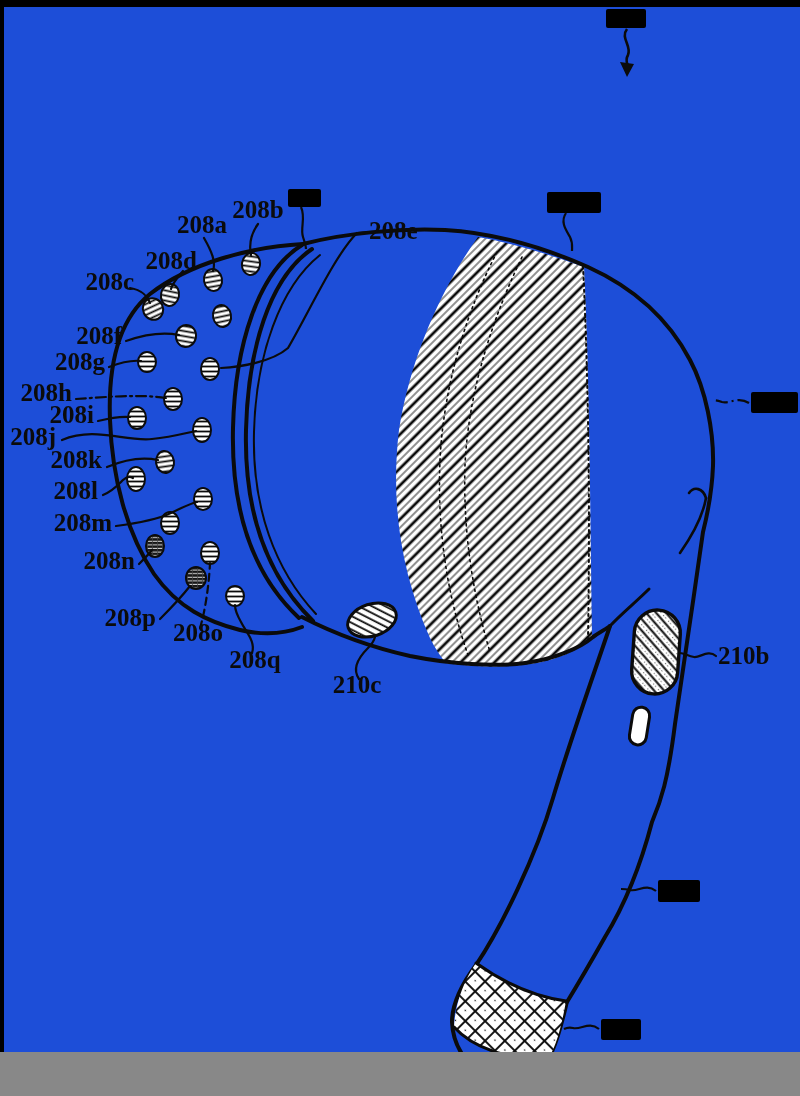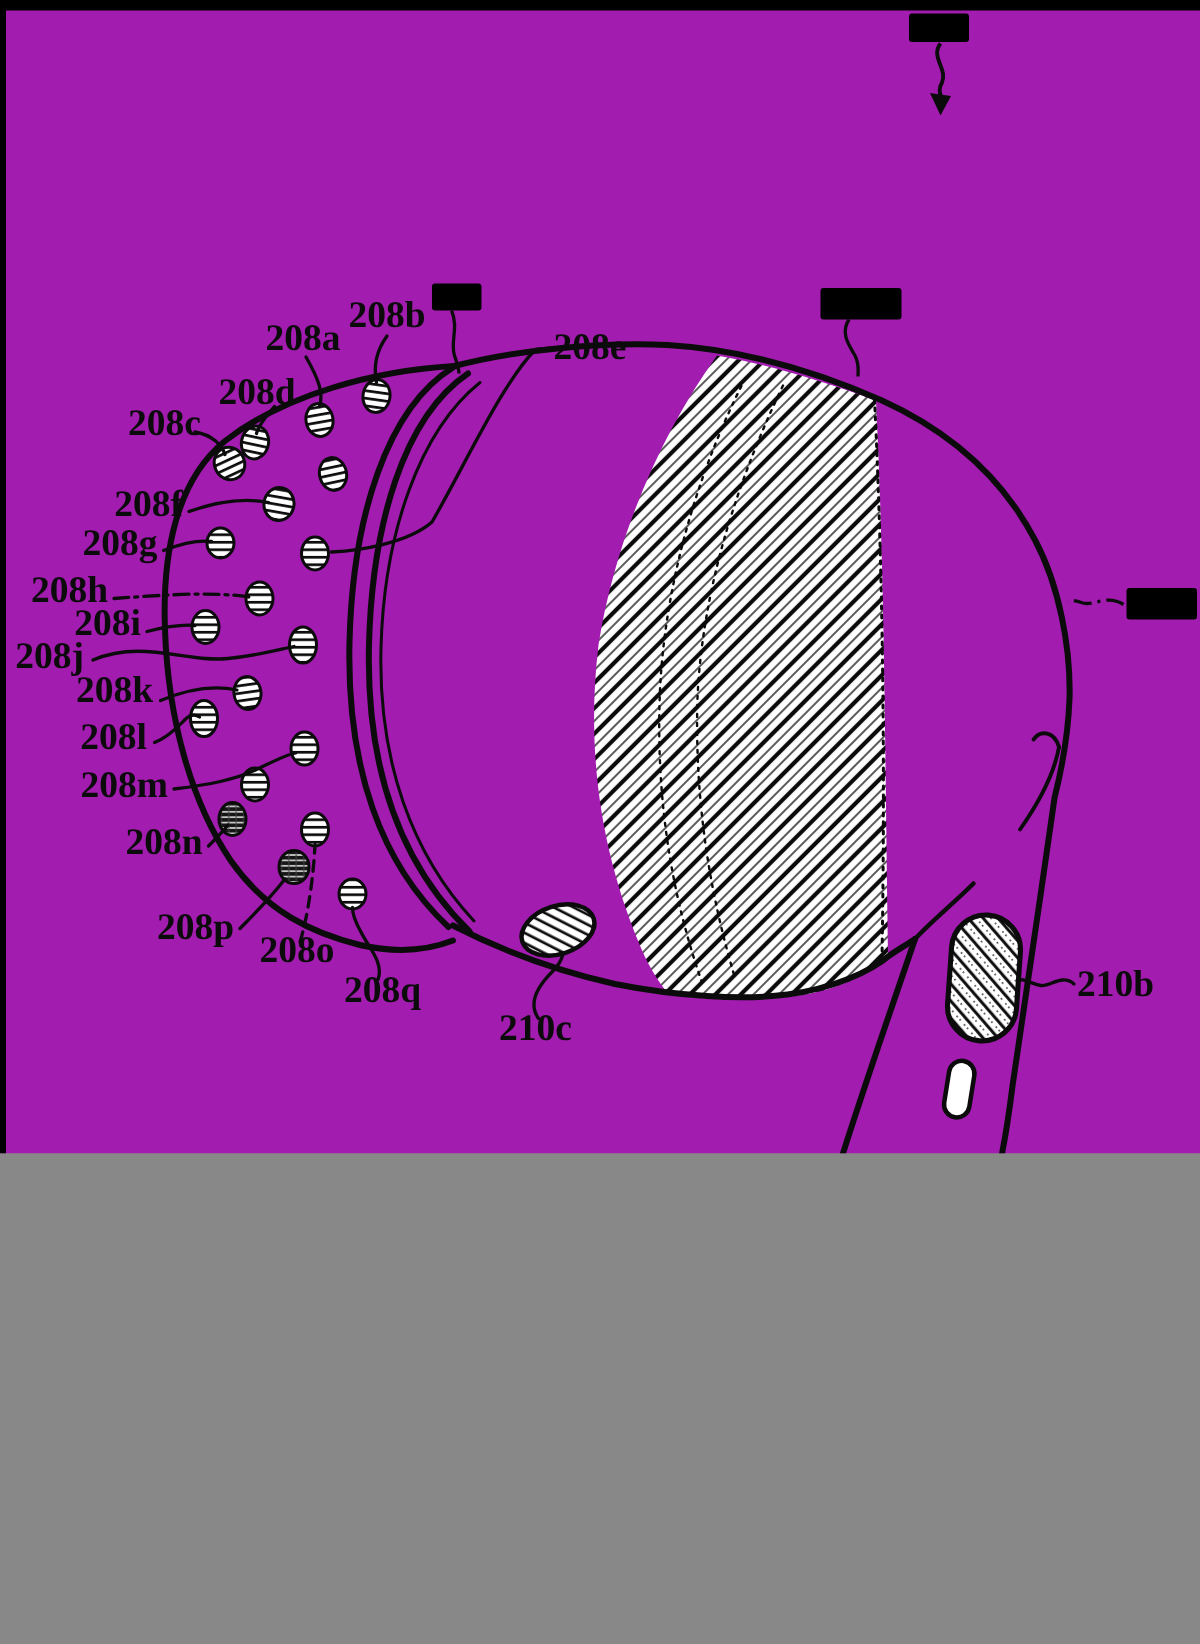--- a/index.html
+++ b/index.html
@@ -1,16 +1,16 @@
 <!DOCTYPE html>
 <html><head>
 <meta charset="utf-8">
 <style>
   html,body{margin:0;padding:0;background:#888;}
-  .page{position:relative;width:800px;height:769px;background:#a21caf;overflow:hidden;font-family:"Liberation Serif",serif;}
+  .page{position:relative;width:800px;height:1052px;background:#1d4ed8;overflow:hidden;font-family:"Liberation Serif",serif;}
   svg{position:absolute;left:0;top:0;}
   text.ref{font-family:"Liberation Serif","DejaVu Serif",serif;font-weight:700;font-size:25px;fill:#0b0b0b;}
 </style>
 </head>
 <body>
 
 <div class="page">
 <svg width="800" height="1096" viewBox="0 0 800 1096">
   <defs>
 

